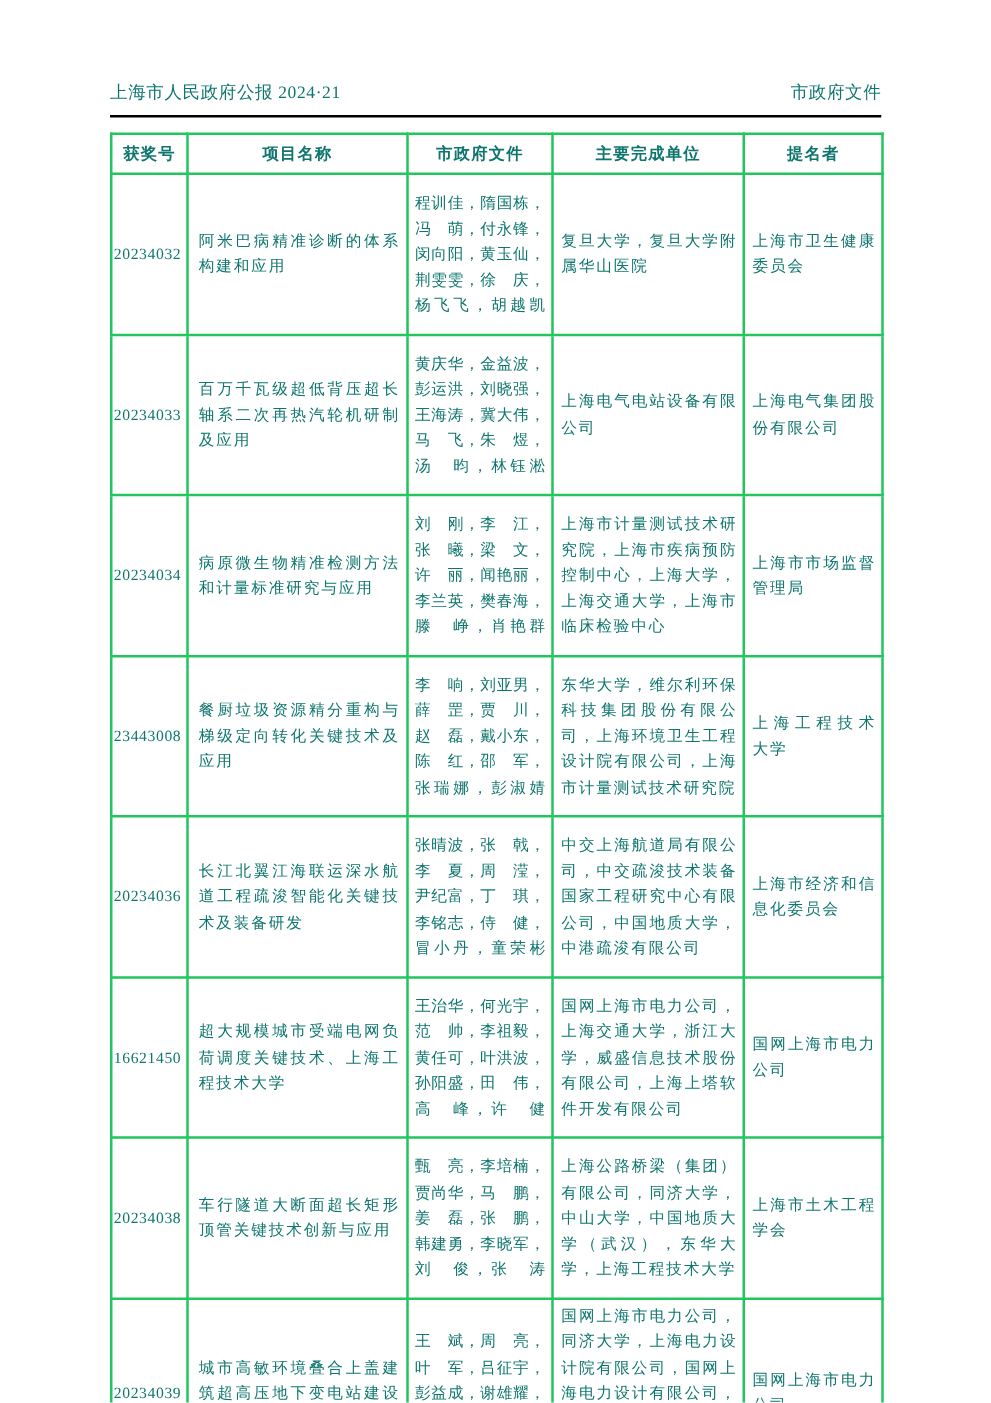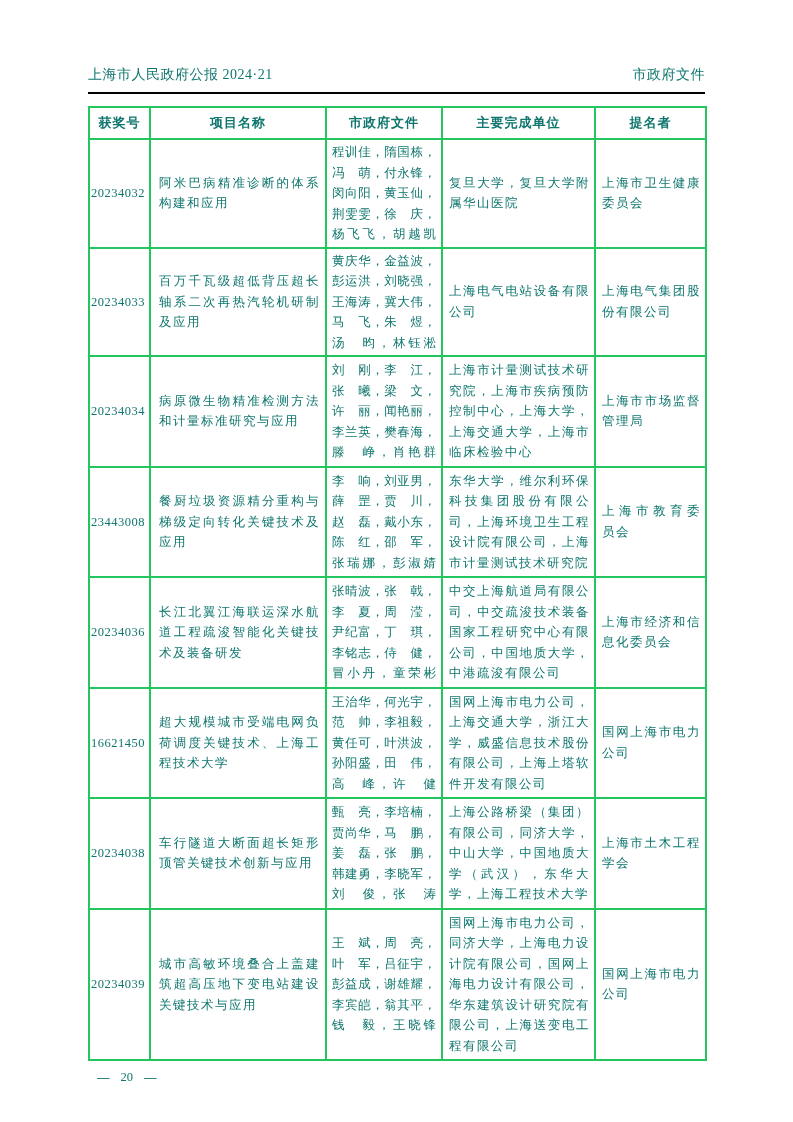--- a/index.html
+++ b/index.html
@@ -19,21 +19,21 @@
   .awards th {
     font-family:"Liberation Sans","DejaVu Sans",sans-serif;
     font-weight:bold; font-size:13px; text-align:center; letter-spacing:1px; padding:0 2px;
   }
   .awards tbody tr { height:105px; }
   .awards tbody tr:nth-child(4), .awards tbody tr:nth-child(7) { height:110px; }
   .awards tbody tr:nth-child(8) { height:132px; }
   .awards td { font-size:12.5px; line-height:20.5px; vertical-align:middle; }
   td.award { letter-spacing:0.5px; padding:0 1px; }
   td.project { padding:3px 5px 3px 8px; text-align:justify; text-justify:inter-character; letter-spacing:1.5px; }
-  td.names { padding:2px 5px; }
+  td.names { padding:12px 5px; }
   td.names div { text-align:justify; text-align-last:justify; text-justify:inter-character; }
   td.units { padding:3px 4px 3px 6px; text-align:justify; text-justify:inter-character; letter-spacing:1.5px; }
   td.nominator { padding:3px 4px 3px 6px; text-align:justify; text-justify:inter-character; letter-spacing:1.5px; text-wrap:pretty; }
 
   .page-footer { margin-top:9px; padding-left:9px; font-size:12.5px;
     display:flex; align-items:center; gap:11px; }
   .page-footer .dash { font-weight:bold; letter-spacing:0; }
 </style>
 </head>
 <body>
@@ -107,21 +107,21 @@
       <td class="award">23443008</td>
       <td class="project">餐厨垃圾资源精分重构与梯级定向转化关键技术及应用</td>
       <td class="names">
             <div>李　响，刘亚男，</div>
             <div>薛　罡，贾　川，</div>
             <div>赵　磊，戴小东，</div>
             <div>陈　红，邵　军，</div>
             <div>张瑞娜，彭淑婧</div>
           </td>
       <td class="units">东华大学，维尔利环保科技集团股份有限公司，上海环境卫生工程设计院有限公司，上海市计量测试技术研究院</td>
-      <td class="nominator">上海市教育委员会</td>
+      <td class="nominator">上海工程技术大学</td>
     </tr>
         <tr>
       <td class="award">20234036</td>
       <td class="project">长江北翼江海联运深水航道工程疏浚智能化关键技术及装备研发</td>
       <td class="names">
             <div>张晴波，张　戟，</div>
             <div>李　夏，周　滢，</div>
             <div>尹纪富，丁　琪，</div>
             <div>李铭志，侍　健，</div>
             <div>冒小丹，童荣彬</div>

